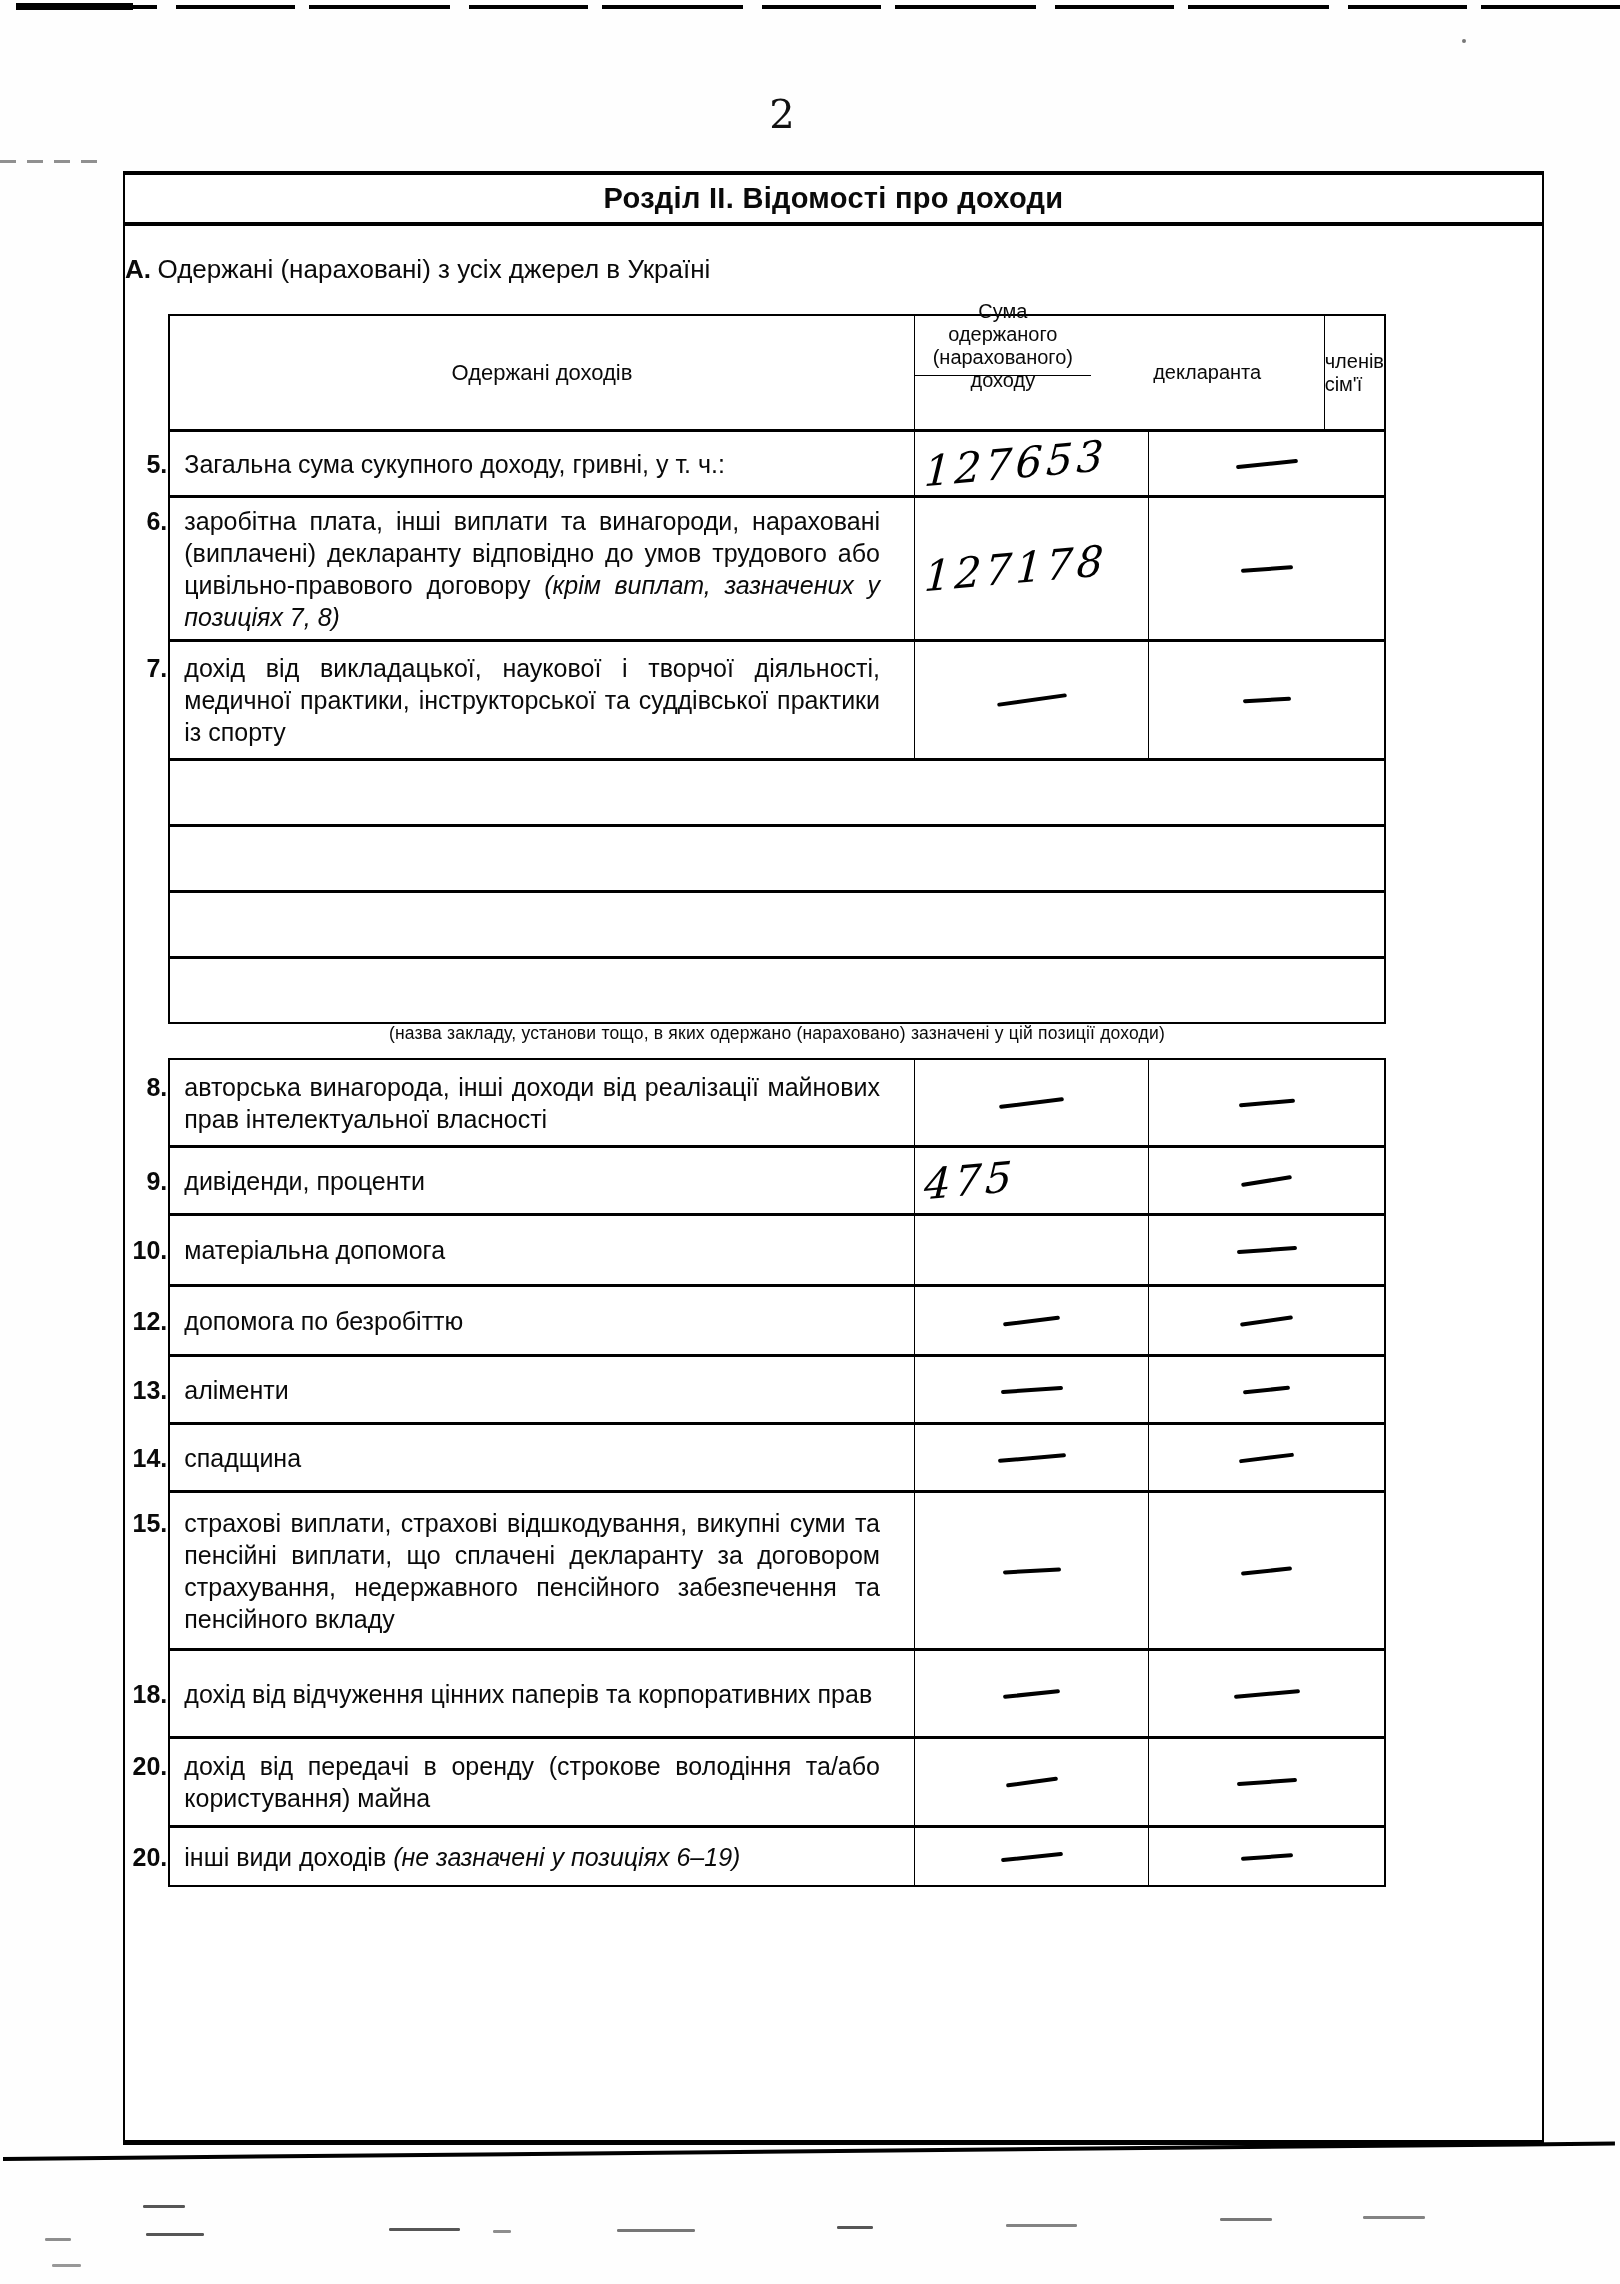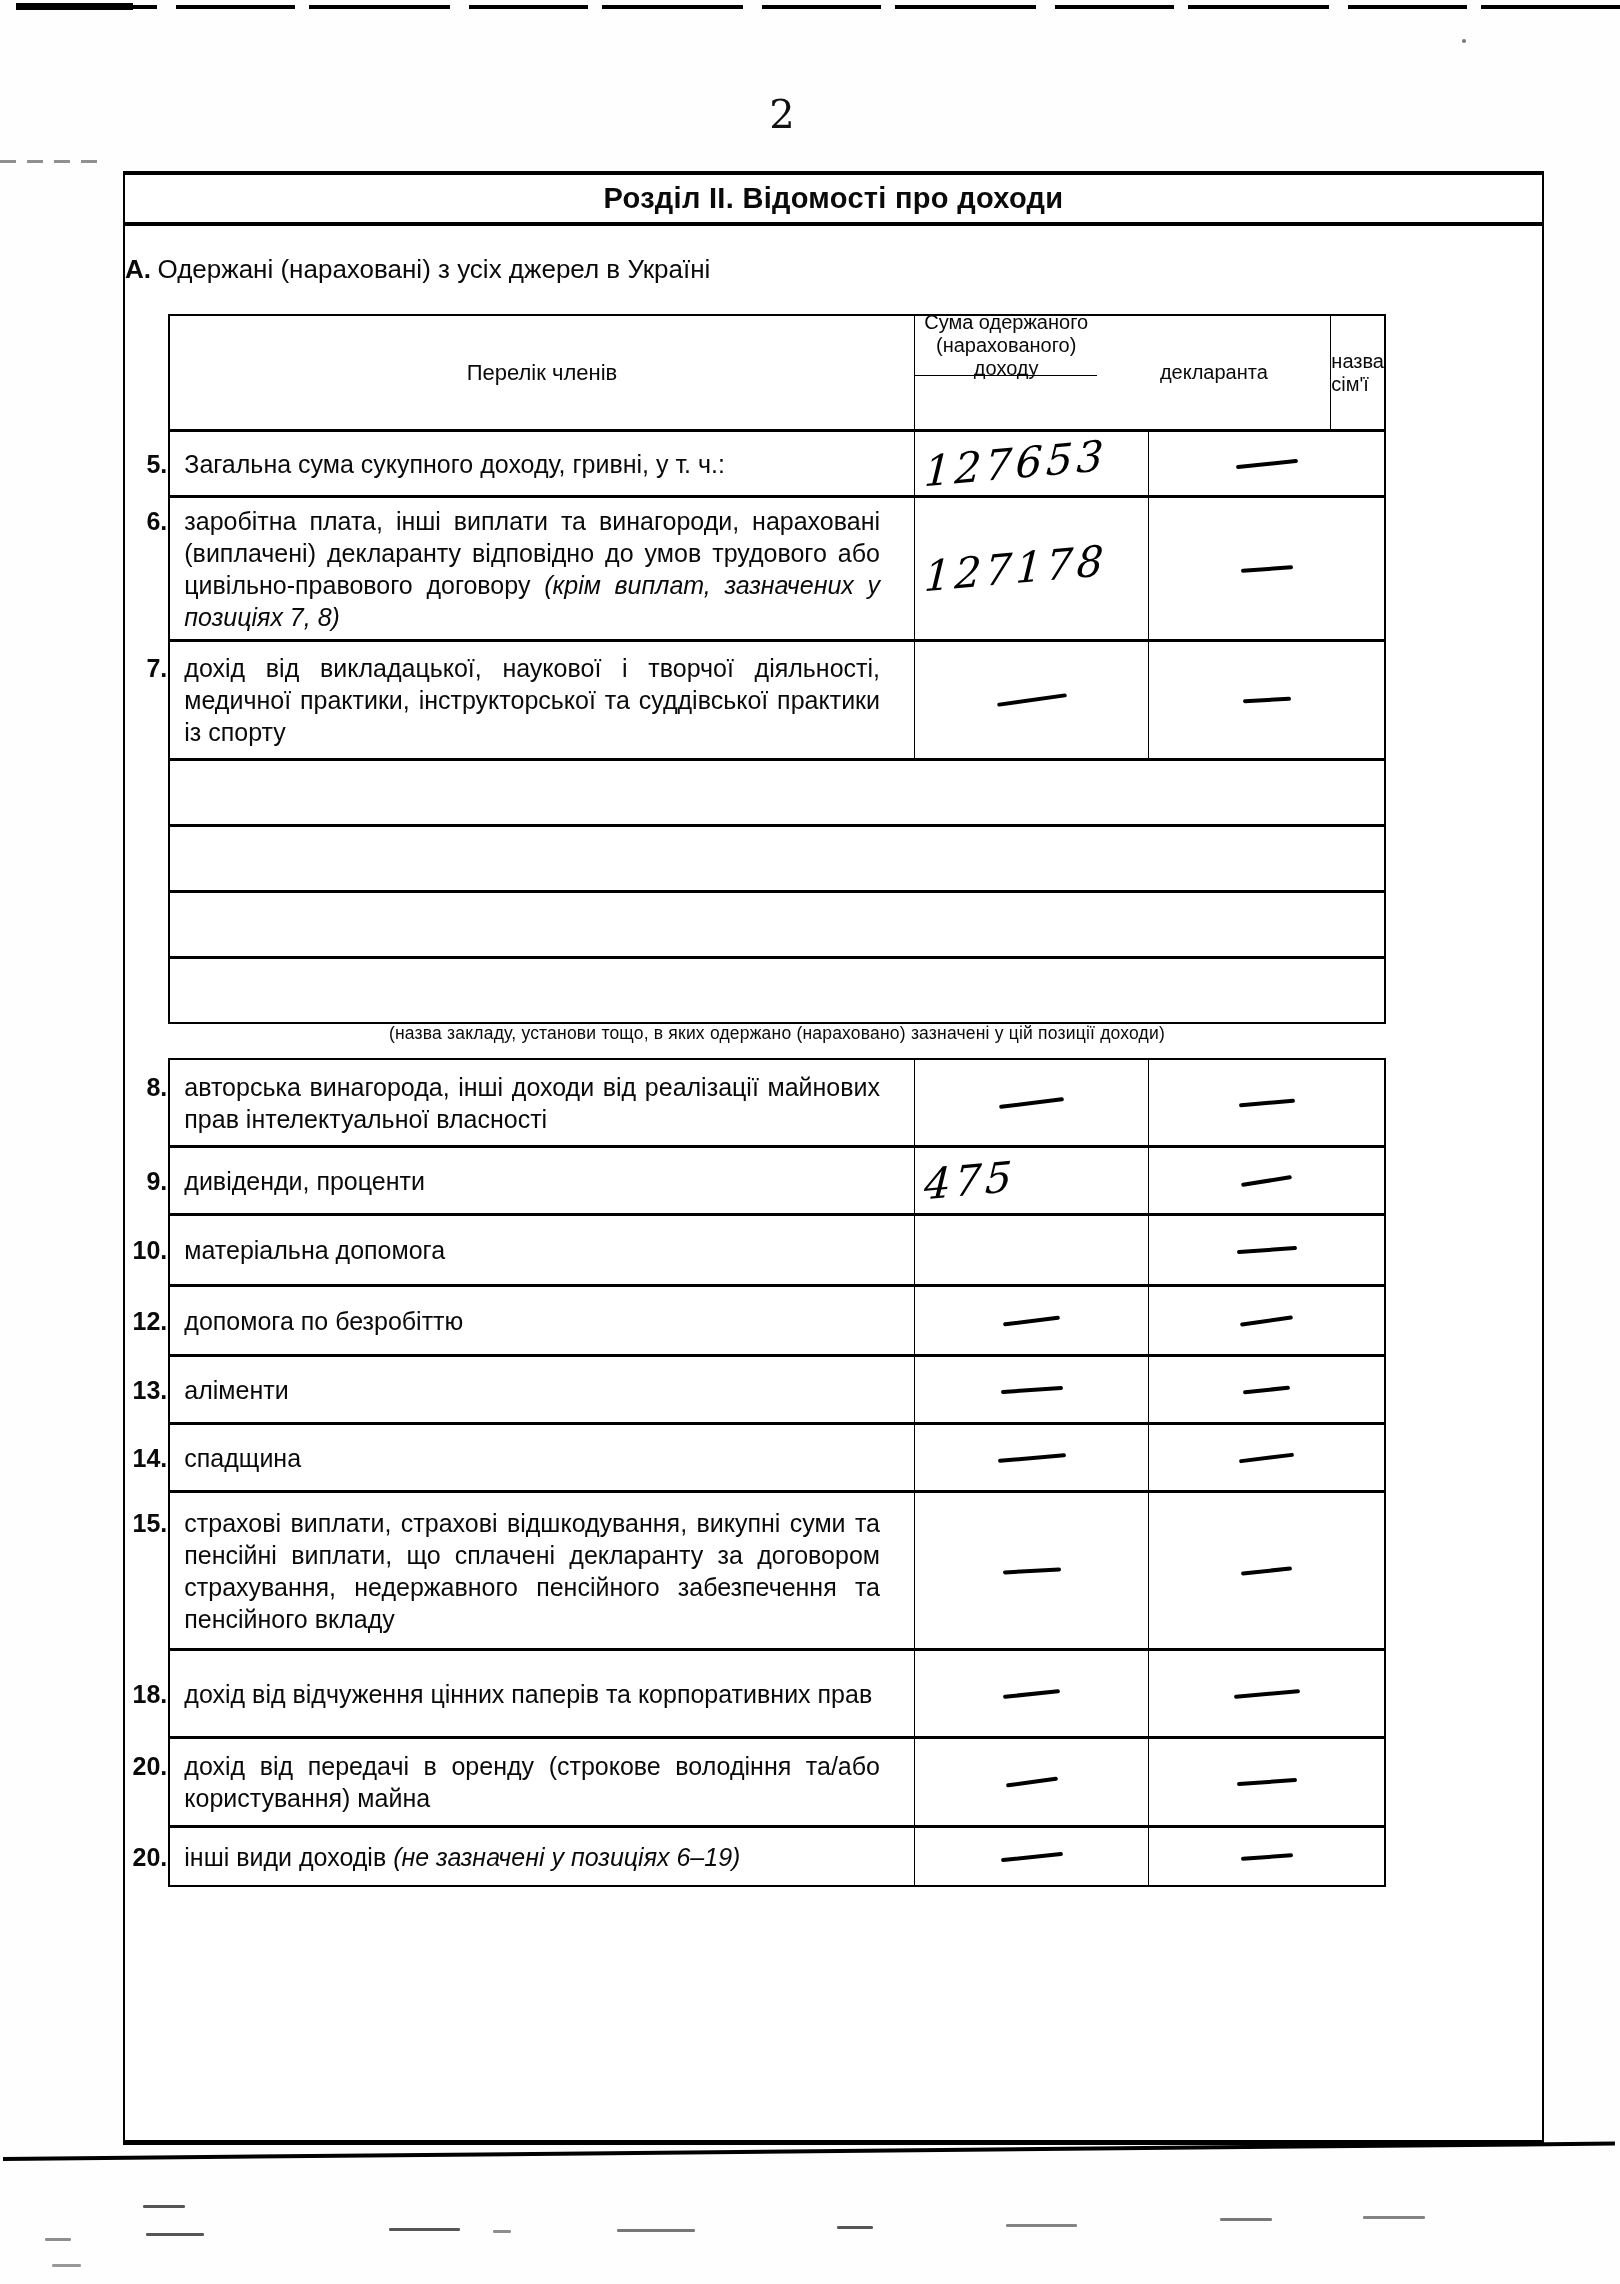--- a/index.html
+++ b/index.html
@@ -133,32 +133,32 @@
       <span>Розділ II. Відомості про доходи</span>
     </div>
 
     <div class="subtitle">
       <b>А.</b><span>Одержані (нараховані) з усіх джерел в Україні</span>
     </div>
 
     <div class="tbl tbl1">
       <div class="thead">
         <div class="th-list">
-          <span>Перелік членів</span>
+          <span>Одержані доходів</span>
         </div>
         <div class="th-right">
           <div class="th-sum">
             <span>Сума одержаного (нарахованого) доходу</span>
           </div>
           <div class="th-sub">
             <div class="th-cell first">
               <span>декларанта</span>
             </div>
             <div class="th-cell">
-              <span>назва сім'ї</span>
+              <span>членів сім'ї</span>
             </div>
           </div>
         </div>
       </div>
       <div id="rows1">
           <div class="trow r5">
             <div class="tcell">
               <div class="text-inner"><span class="rownum">5.</span>Загальна сума сукупного доходу, гривні, у т. ч.:</div>
             </div>
             <div class="mcell decl has-amount">

